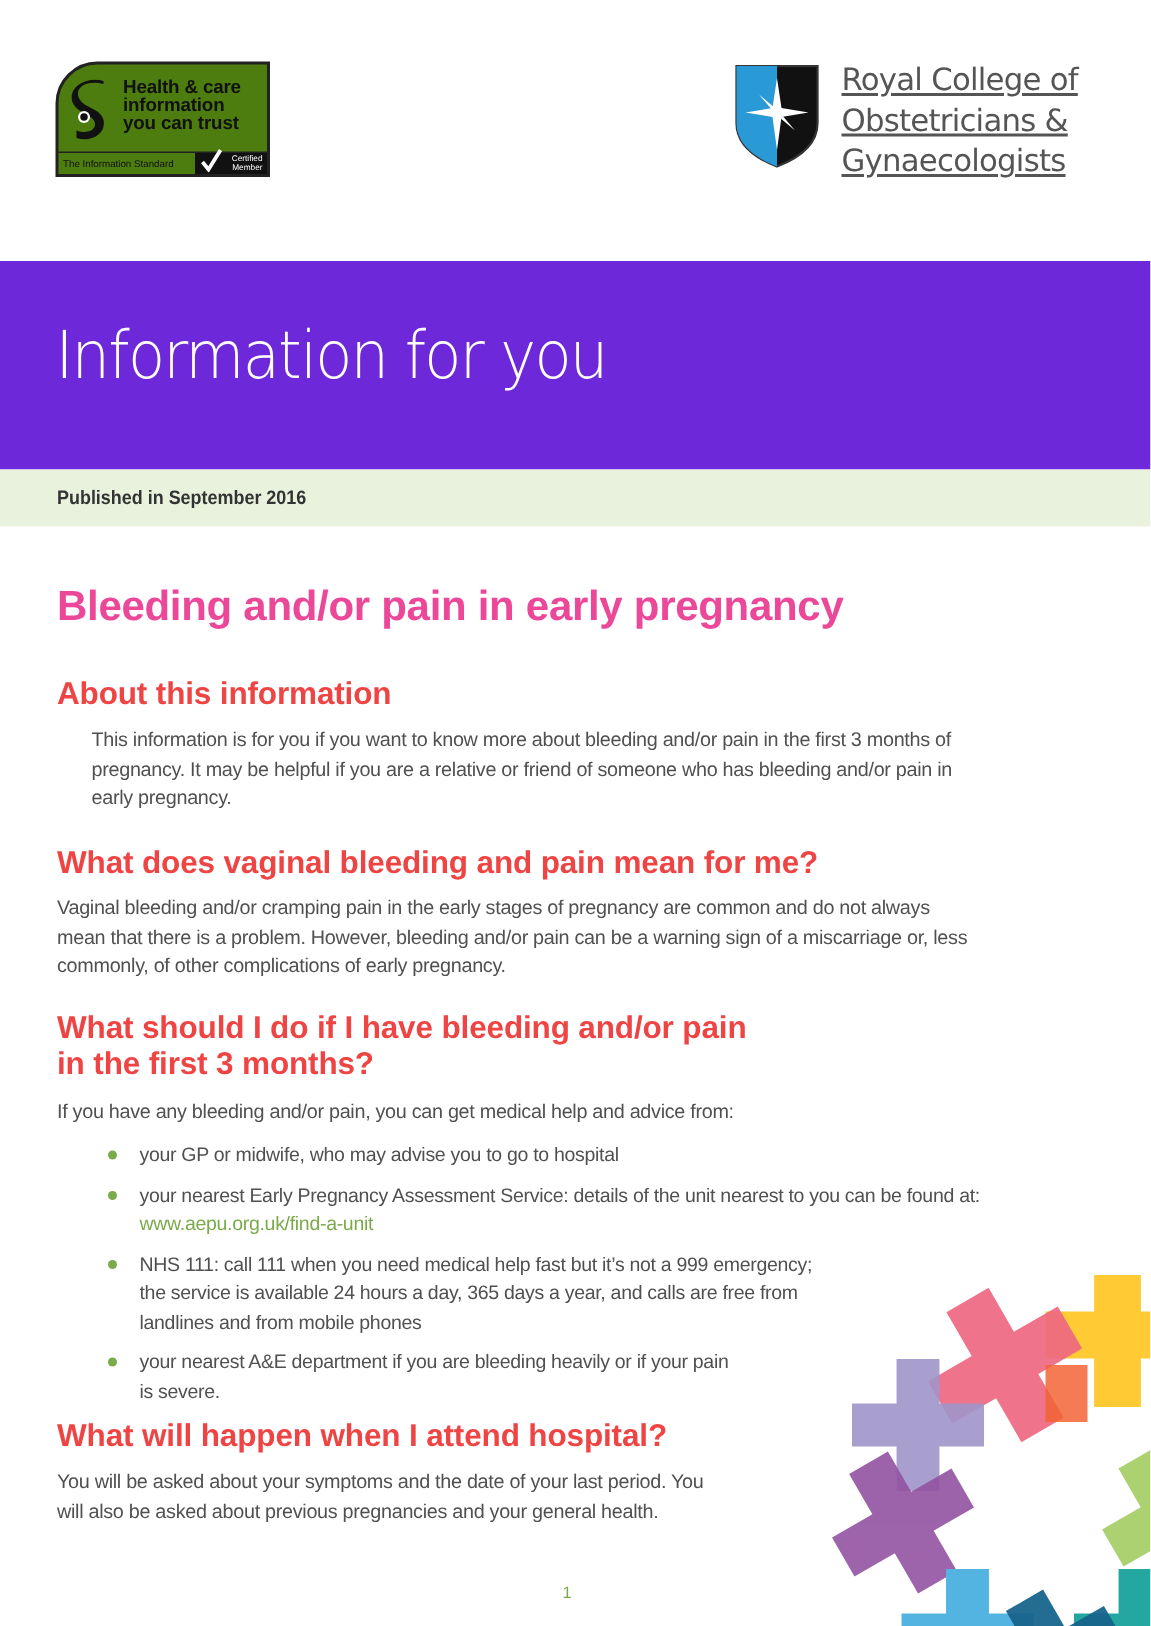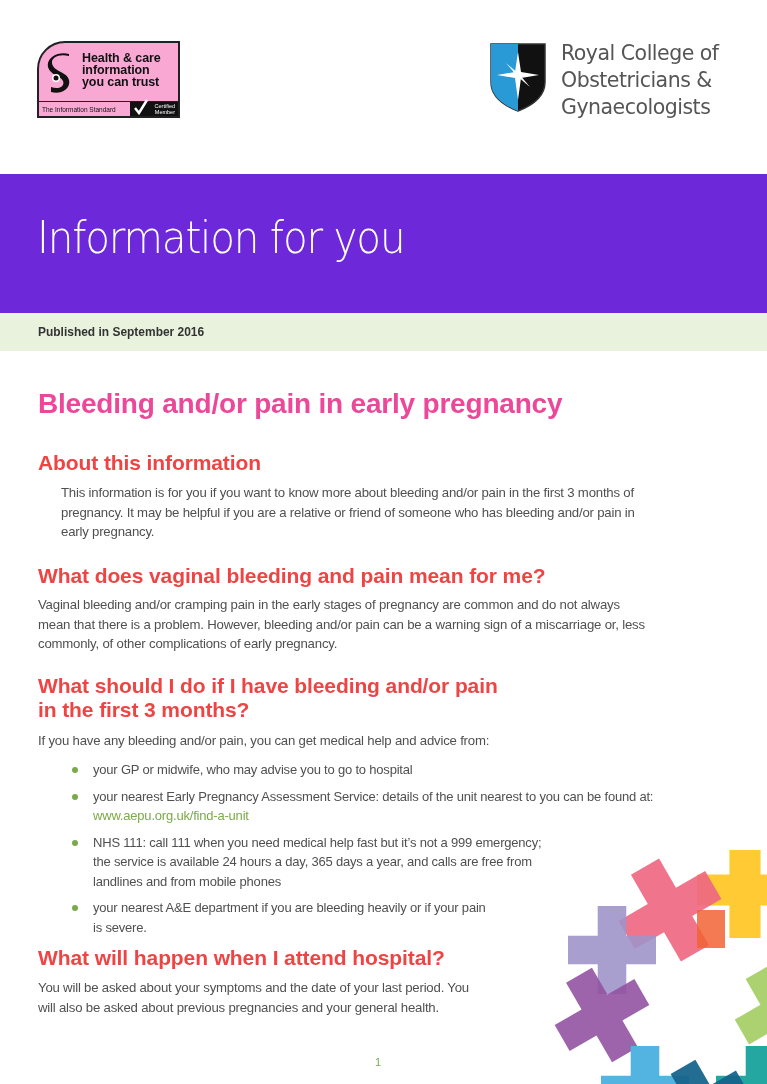--- a/index.html
+++ b/index.html
@@ -2,21 +2,21 @@
 <html><head>
   <meta charset="utf-8">
   <style>
     * { box-sizing: border-box; margin: 0; padding: 0; }
     html, body { width: 767px; height: 1084px; background: #ffffff; overflow: hidden; }
     body { position: relative; font-family: "Liberation Sans", sans-serif; color: #4a4a4a; }
 
     
     .its-logo {
       position: absolute; left: 37px; top: 41px; width: 143px; height: 77px;
-      border: 2px solid #222; border-top-left-radius: 28px; background: #f9a8d4;
+      border: 2px solid #222; border-top-left-radius: 28px; background: #4d7c0f;
     }
     .its-logo .s-mark { position: absolute; left: 8px; top: 10px; width: 28px; height: 44px; }
     .its-logo .its-text {
       position: absolute; left: 43px; top: 9px; font-size: 12.5px; line-height: 12px;
       font-weight: bold; color: #111; letter-spacing: -0.1px;
     }
     .its-logo .its-bottom {
       position: absolute; left: 0; right: 0; bottom: 0; height: 15px; border-top: 1.5px solid #222;
       display: flex; align-items: center;
     }
@@ -24,21 +24,21 @@
     .its-logo .its-cert {
       width: 48px; height: 100%; background: #111; color: #fff; font-size: 5.5px; line-height: 6px;
       text-align: right; padding: 1px 3px 0 0; position: relative;
     }
     .its-logo .its-check { position: absolute; left: 4px; top: -3px; width: 14px; height: 16px; }
 
     .rcog-logo { position: absolute; left: 489px; top: 40px; width: 250px; height: 80px; }
     .rcog-shield { position: absolute; left: 0; top: 2px; width: 58px; height: 70px; }
     .rcog-name {
       position: absolute; left: 72px; top: 0; font-size: 20.5px; line-height: 27px; color: #555;
-      font-family: "DejaVu Sans", sans-serif; letter-spacing: -0.5px;
+      font-family: "DejaVu Sans", sans-serif; letter-spacing: -0.5px; text-decoration: underline;
     }
     .rcog-name span { display: block; white-space: nowrap; }
 
     
     .banner {
       position: absolute; left: 0; top: 174px; width: 767px; height: 139px; background: #6d28d9;
     }
     .banner-title {
       position: absolute; left: 37px; top: 38px; font-size: 44px; color: #ffffff;
       font-family: "DejaVu Sans", sans-serif; font-weight: 200; letter-spacing: -1.3px;

